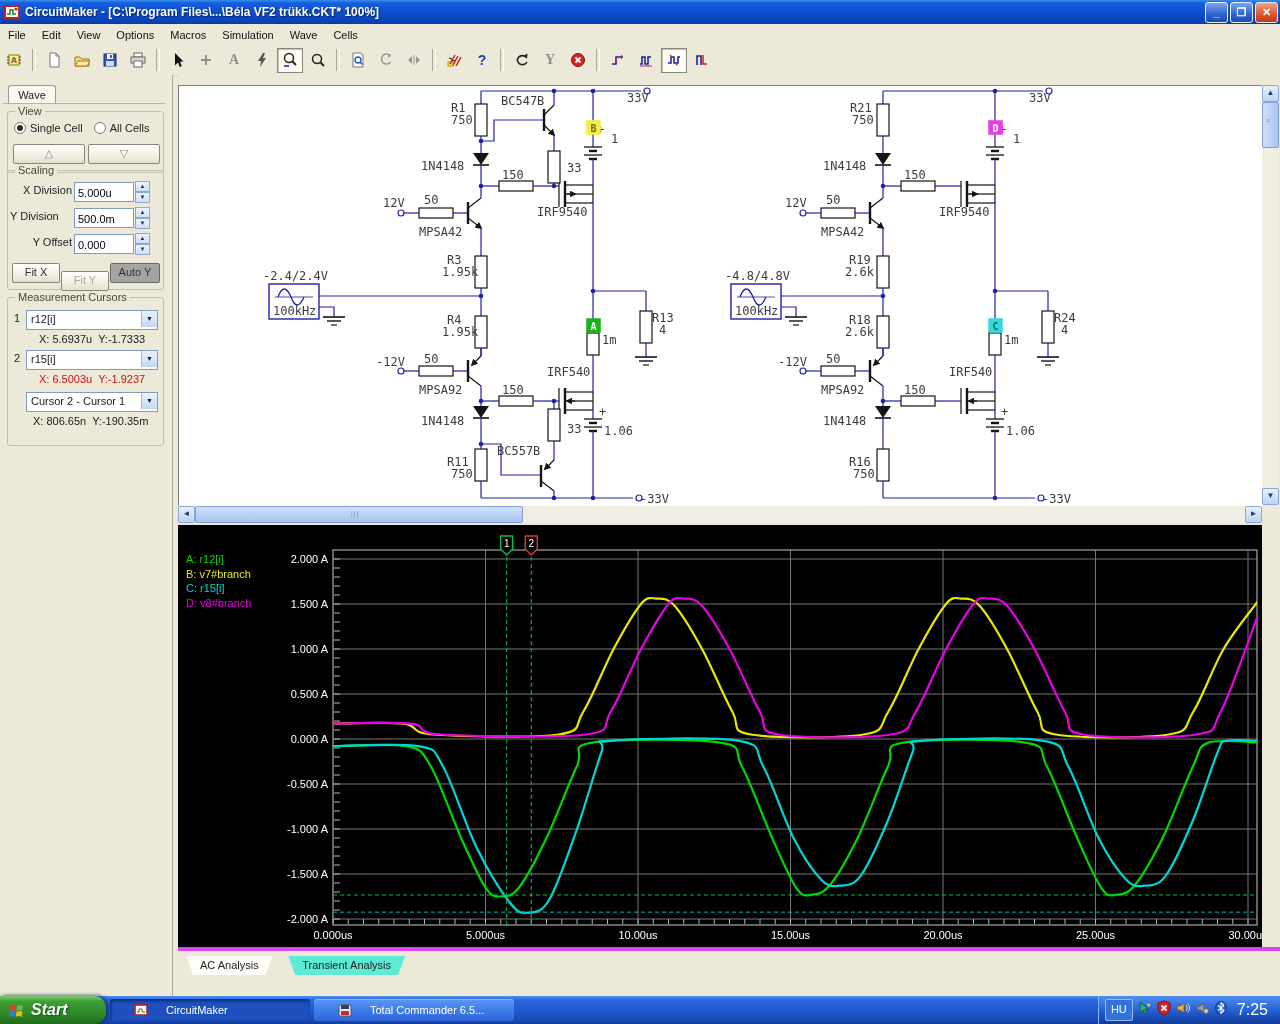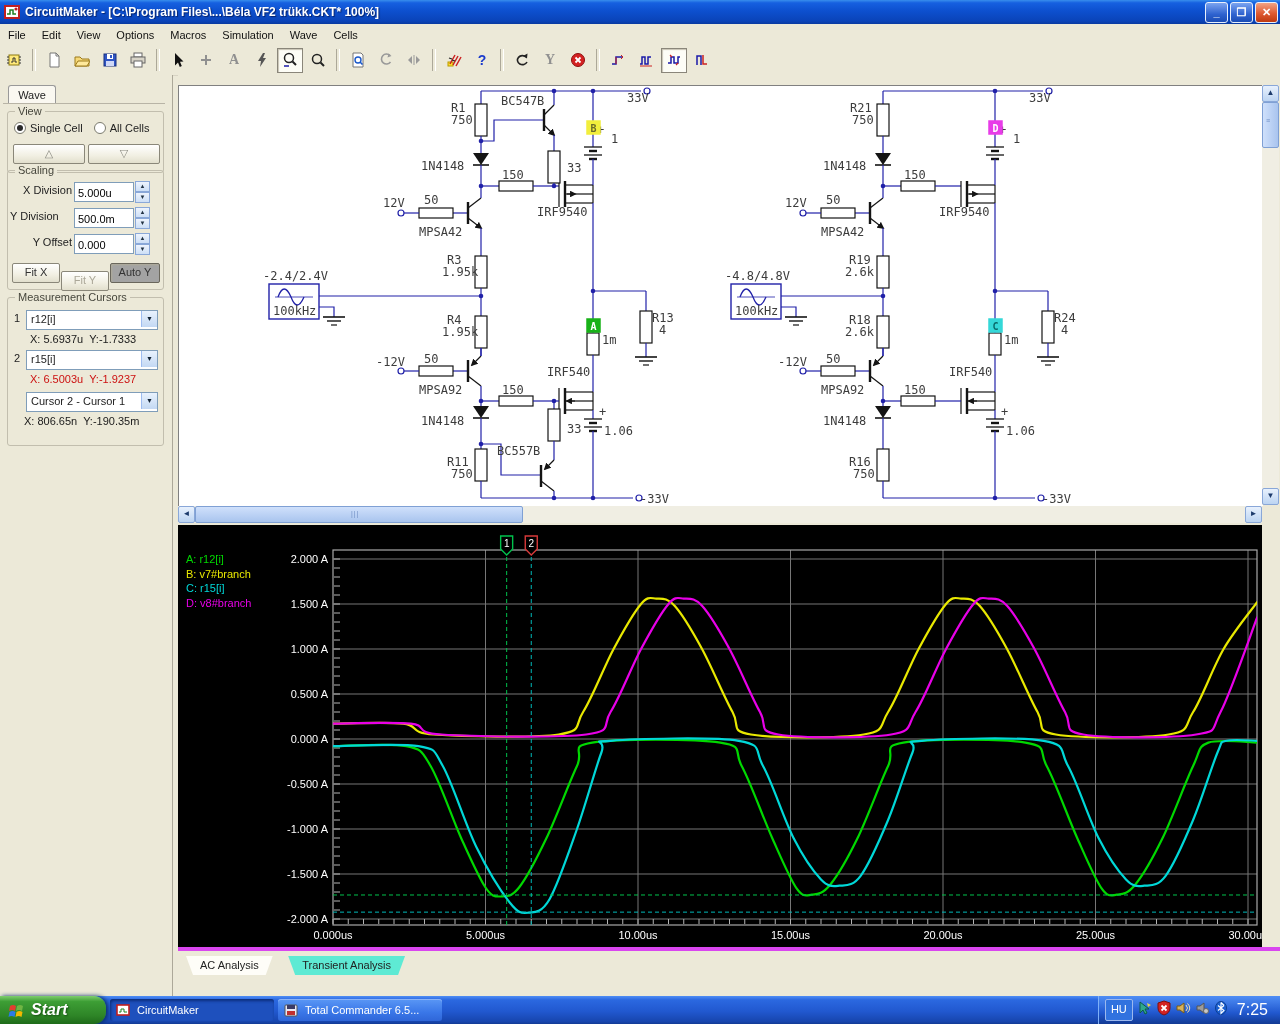--- a/index.html
+++ b/index.html
@@ -46,21 +46,21 @@
   .field{position:absolute;height:17px;background:#fff;border:1px solid #7f9db9;font-size:11px;
     padding:1px 0 0 3px;font-family:"Liberation Sans",sans-serif;width:55px;}
   .spin{position:absolute;width:15px;height:19px;}
   .spin div{height:9px;border:1px solid #8aa8d8;background:linear-gradient(#eef4fd,#cddff6);
     font-size:6px;line-height:8px;text-align:center;color:#234;}
   .combo{position:absolute;height:18px;background:#fff;border:1px solid #7f9db9;line-height:16px;
     padding-left:4px;}
   .combo .drop{position:absolute;right:0;top:0;width:15px;height:16px;
     background:linear-gradient(#e9f2fd,#c3d8f3);border-left:1px solid #9ebcf0;
     font-size:7px;text-align:center;line-height:15px;color:#123;}
-  .readout{position:absolute;white-space:pre;}
+  .readout{position:absolute;white-space:pre;margin-left:9px;}
   
   #workbg{position:absolute;left:178px;top:75px;width:1102px;height:921px;background:#ece9d8;}
   #schempane{position:absolute;left:178px;top:85px;width:1084px;height:420px;background:#fff;
     border-top:1px solid #808080;border-left:1px solid #808080;}
   
   .sb{position:absolute;background:#f0eee3;}
   .sbarrow{position:absolute;background:linear-gradient(#e8f1fd,#bcd4f2);border:1px solid #89a7d8;
     border-radius:2px;color:#1c3a6b;font-size:8px;text-align:center;}
   .sbthumb{position:absolute;background:linear-gradient(90deg,#cfe0fb,#a9c4ee);
     border:1px solid #7fa0d4;border-radius:2px;}
@@ -74,21 +74,21 @@
   .btab.active{background:#fefdf8;font-weight:normal;}
   
   #taskbar{position:absolute;left:0;top:996px;width:1280px;height:28px;
     background:linear-gradient(180deg,#4f8ef5 0%,#2b68e0 14%,#2158cf 55%,#1745ad 92%,#123a93 100%);
     display:flex;align-items:center;color:#fff;}
   #startbtn{height:28px;width:98px;display:flex;align-items:center;gap:5px;padding-left:8px;
     background:linear-gradient(180deg,#7fce6e 0%,#3d9e35 20%,#2e8527 70%,#1f6b1a 100%);
     border-radius:0 12px 12px 0;box-shadow:2px 0 4px #0a2d6b;
     font-size:16px;font-weight:bold;font-style:italic;text-shadow:1px 1px 2px #124d0e;}
   .task{height:22px;width:152px;margin-left:4px;border-radius:3px;display:flex;align-items:center;
-    gap:7px;padding:0 6px;font-size:11px;white-space:nowrap;overflow:hidden;
+    gap:18px;padding:0 24px;font-size:11px;white-space:nowrap;overflow:hidden;
     background:linear-gradient(180deg,#5a97f5,#3a77e8 60%,#2f66d8);box-shadow:inset 0 1px 0 #8cb4f8;}
   .task.active{background:#1e50bd;box-shadow:inset 1px 2px 3px #0c2d7a;}
   #tray{margin-left:auto;height:28px;display:flex;align-items:center;gap:4px;padding:0 6px;
     background:linear-gradient(180deg,#4f8ef5,#2158cf 60%,#123a93);border-left:1px solid #7fb0f8;}
   #lang{width:26px;height:20px;background:#3172df;border:1px solid #9cb8ee;border-radius:2px;
     text-align:center;line-height:19px;font-size:11px;}
   .trayicon{width:16px;height:16px;}
   #clock{font-size:16px;padding:0 6px 0 4px;}
 </style>
 </head>

